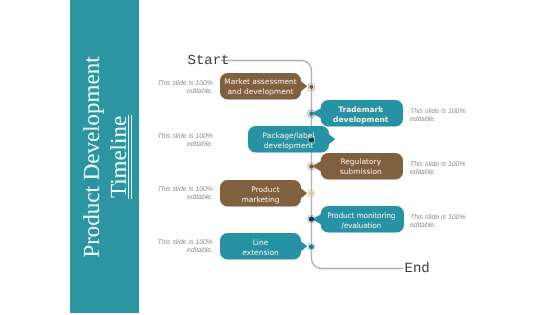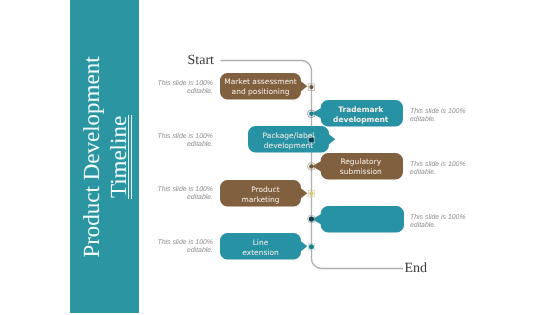--- a/index.html
+++ b/index.html
@@ -22,21 +22,21 @@
   .lbl.r{text-align:left;}
 
   .node{position:absolute;color:#f3ece4;font-family:"DejaVu Sans",sans-serif;font-size:7.5px;line-height:10px;
         text-align:center;display:flex;align-items:center;justify-content:center;}
   .node span.t{position:relative;z-index:2;white-space:nowrap;top:1.5px;}
   .node.ln span.t{margin-right:7px;}
   .node.rn span.t{margin-left:7.5px;}
   .node.tight span.t{letter-spacing:-0.2px;}
   .node svg{position:absolute;left:0;top:0;}
 
-  .se{position:absolute;font-size:14px;color:#3a3a3a;font-family:Liberation Serif, serif;}
+  .se{position:absolute;font-size:14px;color:#3a3a3a;font-family:Liberation Mono, monospace;}
 </style>
 </head>
 <body>
 
 <div id="slide">
   <div id="sidebar">
     <div id="title">
       <div>Product Development</div>
       <div><span class="u">Timeline</span></div>
     </div>
@@ -46,21 +46,21 @@
     <path d="M220.5,60.5 H301.5 a10,10 0 0 1 10,10 V258.5 a10,10 0 0 0 10,10 H403" fill="none" stroke="#b0b0b0" stroke-width="1.3"></path>
   </svg>
 
   <div class="se" style="left:187.5px;top:52.5px;">Start</div>
   <div class="se" style="left:404.5px;top:261px;">End</div>
 
   <div class="node ln" style="left:220px;top:73.3px;width:88px;height:24px;">
     <svg width="88" height="26.5" viewBox="0 0 88 26.5">
         <path d="M7.5,0 H73.5 a7.5,7.5 0 0 1 7.5,7.5 v0.75 l6.3,5 -6.3,5 V19 a7.5,7.5 0 0 1 -7.5,7.5 H7.5 a7.5,7.5 0 0 1 -7.5,-7.5 V7.5 a7.5,7.5 0 0 1 7.5,-7.5 z" fill="#80603f"></path>
       </svg>
-    <span class="t"><span>Market assessment</span><br><span>and positioning</span></span>
+    <span class="t"><span>Market assessment</span><br><span>and development</span></span>
   </div>
 
   <div class="node rn" style="left:311.5px;top:100.2px;width:91px;height:26.5px;font-weight:bold;">
     <svg width="91" height="26.5" viewBox="0 0 91 26.5">
         <path d="M16.2,0 H83.5 a7.5,7.5 0 0 1 7.5,7.5 V19 a7.5,7.5 0 0 1 -7.5,7.5 H16.2 a7.5,7.5 0 0 1 -7.5,-7.5 v-0.75 l-8.7,-5 8.7,-5 V7.5 a7.5,7.5 0 0 1 7.5,-7.5 z" fill="#2892a5"></path>
       </svg>
     <span class="t"><span>Trademark</span><br><span>development</span></span>
   </div>
 
   <div class="node ln" style="left:220px;top:126.3px;width:88px;height:26.5px;margin-left:28px;">
@@ -81,20 +81,21 @@
     <svg width="88" height="26.5" viewBox="0 0 88 26.5">
         <path d="M7.5,0 H73.5 a7.5,7.5 0 0 1 7.5,7.5 v0.75 l6.3,5 -6.3,5 V19 a7.5,7.5 0 0 1 -7.5,7.5 H7.5 a7.5,7.5 0 0 1 -7.5,-7.5 V7.5 a7.5,7.5 0 0 1 7.5,-7.5 z" fill="#80603f"></path>
       </svg>
     <span class="t"><span>Product</span><br><span>marketing</span></span>
   </div>
 
   <div class="node rn tight" style="left:311.5px;top:206.2px;width:92px;height:26.5px;">
     <svg width="92" height="26.5" viewBox="0 0 92 26.5">
         <path d="M16.2,0 H84.5 a7.5,7.5 0 0 1 7.5,7.5 V19 a7.5,7.5 0 0 1 -7.5,7.5 H16.2 a7.5,7.5 0 0 1 -7.5,-7.5 v-0.75 l-8.7,-5 8.7,-5 V7.5 a7.5,7.5 0 0 1 7.5,-7.5 z" fill="#2892a5"></path>
       </svg>
+    <span class="t"><span>Product monitoring</span><br><span>/evaluation</span></span>
   </div>
 
   <div class="node ln" style="left:220px;top:233.0px;width:88px;height:26.5px;">
     <svg width="88" height="26.5" viewBox="0 0 88 26.5">
         <path d="M7.5,0 H73.5 a7.5,7.5 0 0 1 7.5,7.5 v0.75 l6.3,5 -6.3,5 V19 a7.5,7.5 0 0 1 -7.5,7.5 H7.5 a7.5,7.5 0 0 1 -7.5,-7.5 V7.5 a7.5,7.5 0 0 1 7.5,-7.5 z" fill="#2892a5"></path>
       </svg>
     <span class="t"><span>Line</span><br><span>extension</span></span>
   </div>
 
   <svg id="markers" width="560" height="315" style="position:absolute;left:0;top:0;">

